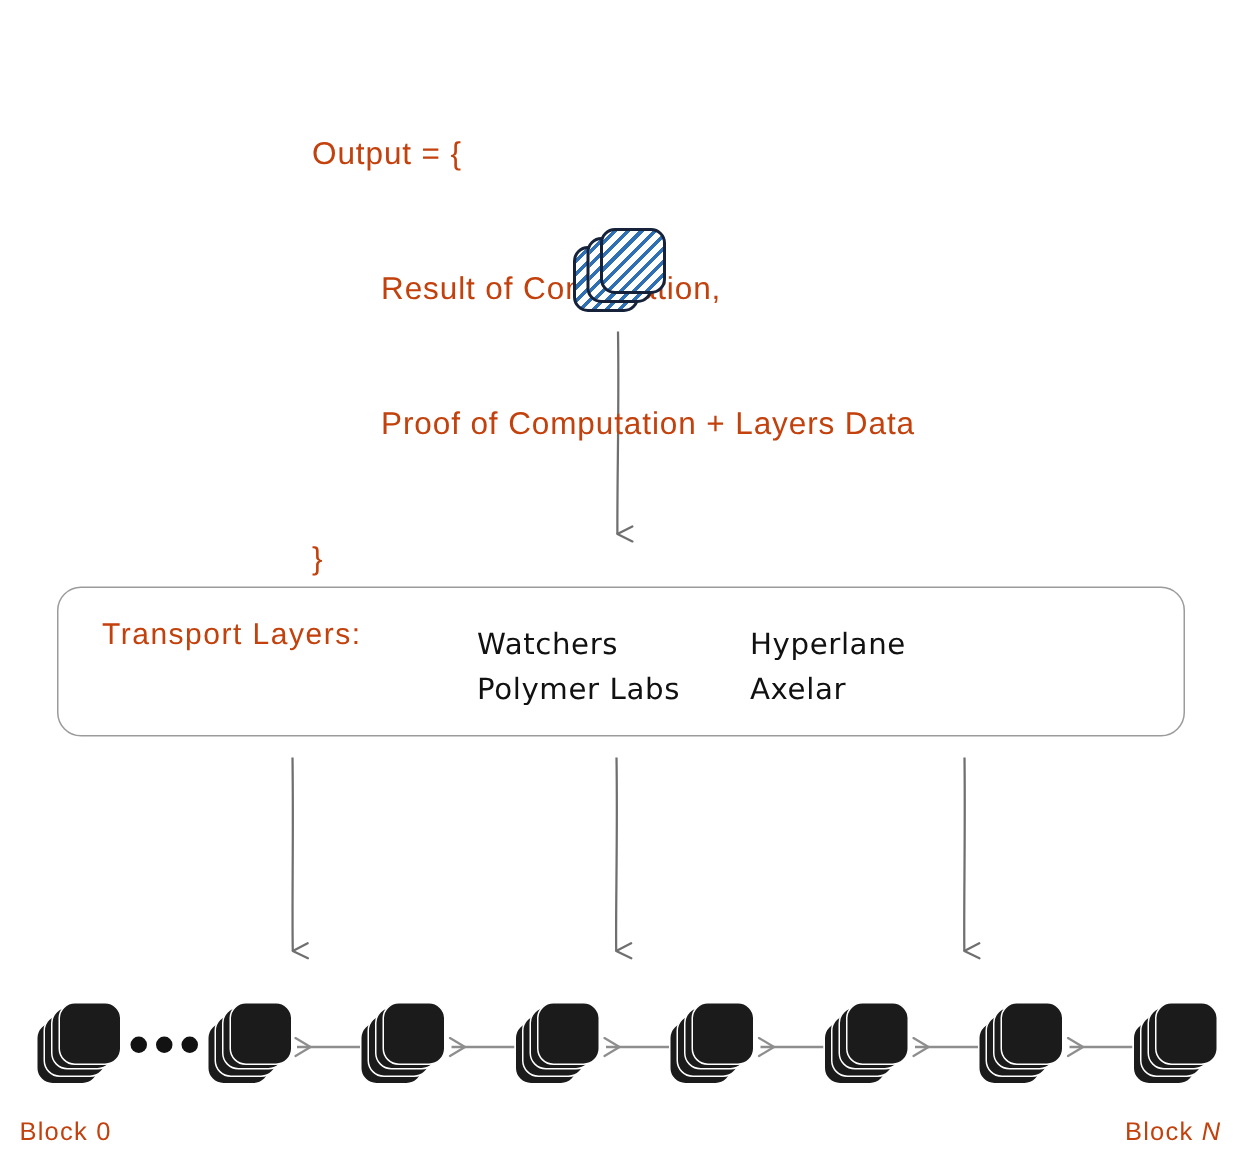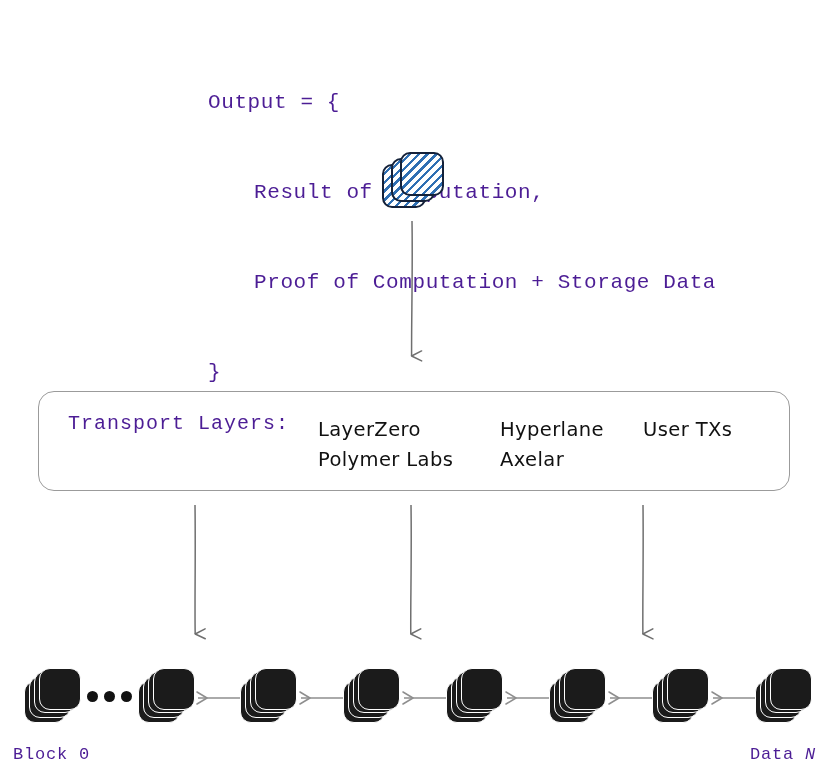--- a/index.html
+++ b/index.html
@@ -19,22 +19,22 @@
   #canvas {
     position: absolute;
     inset: 0;
     width: 828px;
     height: 776px;
   }
 
   
   .hand {
     position: absolute;
-    font-family: Liberation Mono, monospace;
-    color: #4c1d95;
+    font-family: Liberation Sans, sans-serif;
+    color: #c2410c;
     white-space: pre;
     letter-spacing: 0.6px;
     font-weight: 400;
   }
 
   #output-spec {
     left: 208px;
     top: 28px;
     font-size: 21px;
     line-height: 30px;
@@ -190,44 +190,43 @@
     <path d="M446,698 L404,698" fill="none" stroke="#8e8e8e" stroke-width="1.6" marker-end="url(#lhead)"></path>
     <path d="M549,698 L507,698" fill="none" stroke="#8e8e8e" stroke-width="1.6" marker-end="url(#lhead)"></path>
     <path d="M652,698 L610,698" fill="none" stroke="#8e8e8e" stroke-width="1.6" marker-end="url(#lhead)"></path>
     <path d="M755,698 L713,698" fill="none" stroke="#8e8e8e" stroke-width="1.6" marker-end="url(#lhead)"></path>
   </g>
 </svg>
 
 <div class="hand" id="output-spec">
   <span class="ln">Output = {</span>
   <span class="ln ind1">Result of Computation,</span>
-  <span class="ln ind1">Proof of Computation + Storage Data</span>
+  <span class="ln ind1">Proof of Computation + Layers Data</span>
   <span class="ln">}</span>
 </div>
 
 <div id="blue-stack">
   <div class="bsq b1"></div>
   <div class="bsq b2"></div>
   <div class="bsq b3"></div>
 </div>
 
 <div id="transport-box"></div>
 
 <div class="hand" id="transport-title">Transport Layers:</div>
 
 <div class="tcol" id="tcol-1">
-  <span>LayerZero</span>
+  <span>Watchers</span>
   <span>Polymer Labs</span>
 </div>
 <div class="tcol" id="tcol-2">
   <span>Hyperlane</span>
   <span>Axelar</span>
 </div>
 <div class="tcol" id="tcol-3">
-  <span>User TXs</span>
 </div>
 
 <div class="block-stack" style="left:24px;  top:668px;">
   <div class="sq s1"></div>
     <div class="sq s2"></div>
     <div class="sq s3"></div>
     <div class="sq s4"></div>
 </div>
 <div class="block-stack" style="left:138px; top:668px;">
   <div class="sq s1"></div>
@@ -272,13 +271,13 @@
     <div class="sq s4"></div>
 </div>
 
 <div id="ellipsis">
   <i></i>
   <i></i>
   <i></i>
 </div>
 
 <div class="hand" id="label-block-0">Block 0</div>
-<div class="hand" id="label-block-n"><span>Data </span><em>N</em></div>
+<div class="hand" id="label-block-n"><span>Block </span><em>N</em></div>
 
 </body></html>

